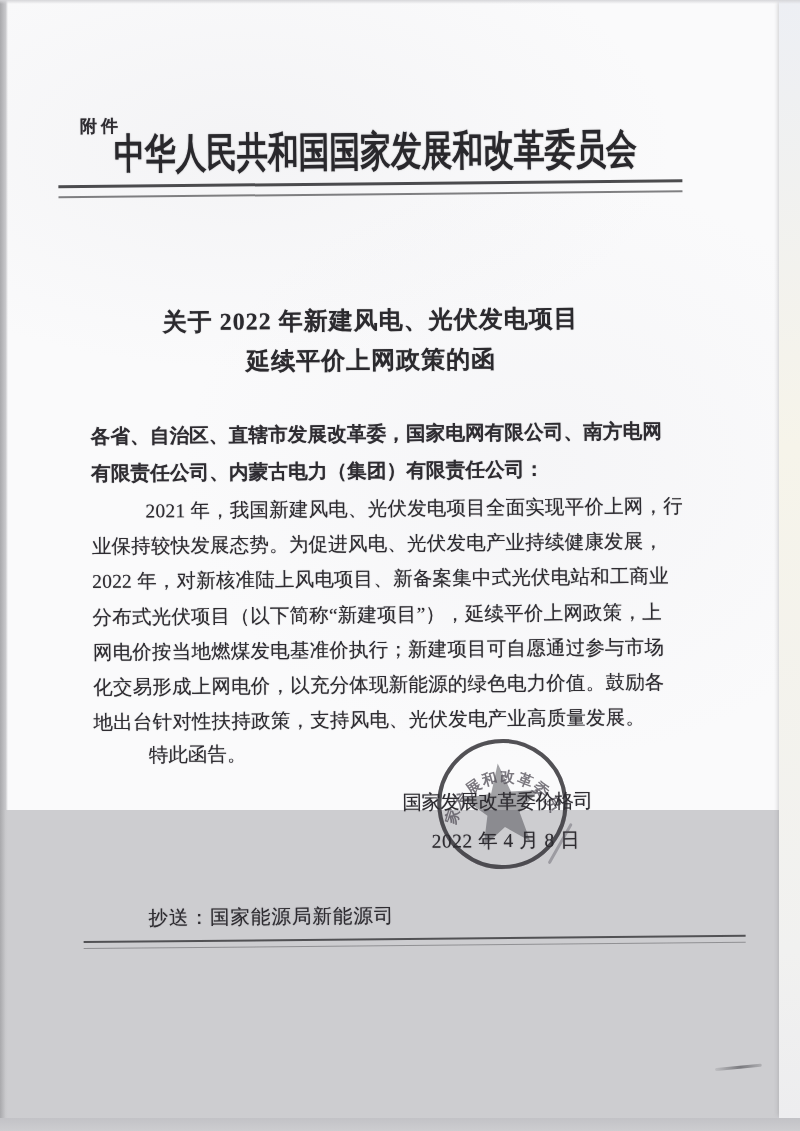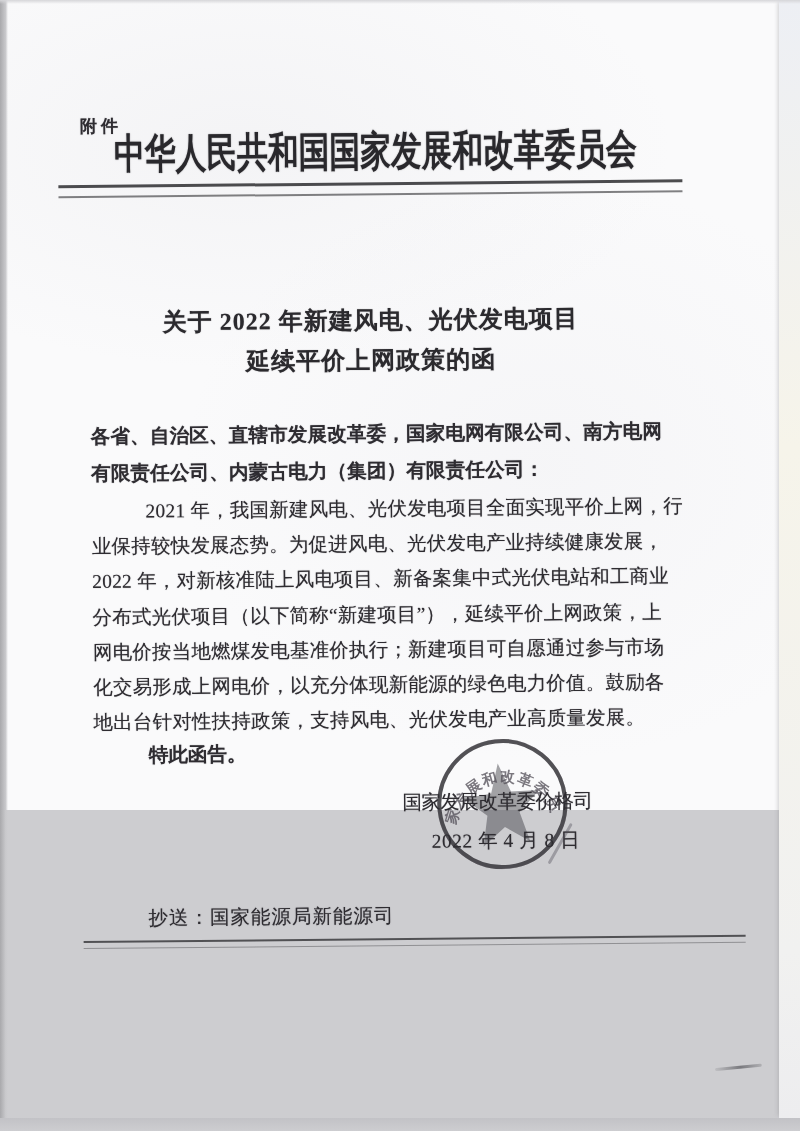--- a/index.html
+++ b/index.html
@@ -56,21 +56,21 @@
   .recipients{position:absolute;left:92px;top:416px;width:570px;
     font-size:19.5px;line-height:36.5px;font-weight:600;letter-spacing:0.2px;}
   .recipients div{white-space:nowrap;}
 
   .body-text{position:absolute;left:92px;top:491px;width:566px;
     font-size:19.5px;line-height:35.2px;font-weight:500;letter-spacing:0.2px;}
   .body-text .line{white-space:nowrap;}
   .body-text .line.indent{text-indent:54px;}
 
   .closing{position:absolute;left:147px;top:739px;font-size:19.5px;
-    font-weight:700;white-space:nowrap;}
+    font-weight:400;white-space:nowrap;}
 
   .sig-dept{position:absolute;left:400px;top:789px;font-size:19.5px;
     font-weight:500;letter-spacing:-0.5px;white-space:nowrap;z-index:3;}
   .sig-date{position:absolute;left:429px;top:828px;font-size:19.5px;
     font-weight:500;letter-spacing:0.5px;white-space:nowrap;z-index:3;}
 
   .seal{position:absolute;left:408px;top:713px;width:184px;height:184px;z-index:2;}
 
   .pen-slash{position:absolute;left:556px;top:822px;width:2.5px;height:46px;
     background:rgba(75,73,84,0.38);transform:rotate(30deg);border-radius:2px;z-index:3;}

